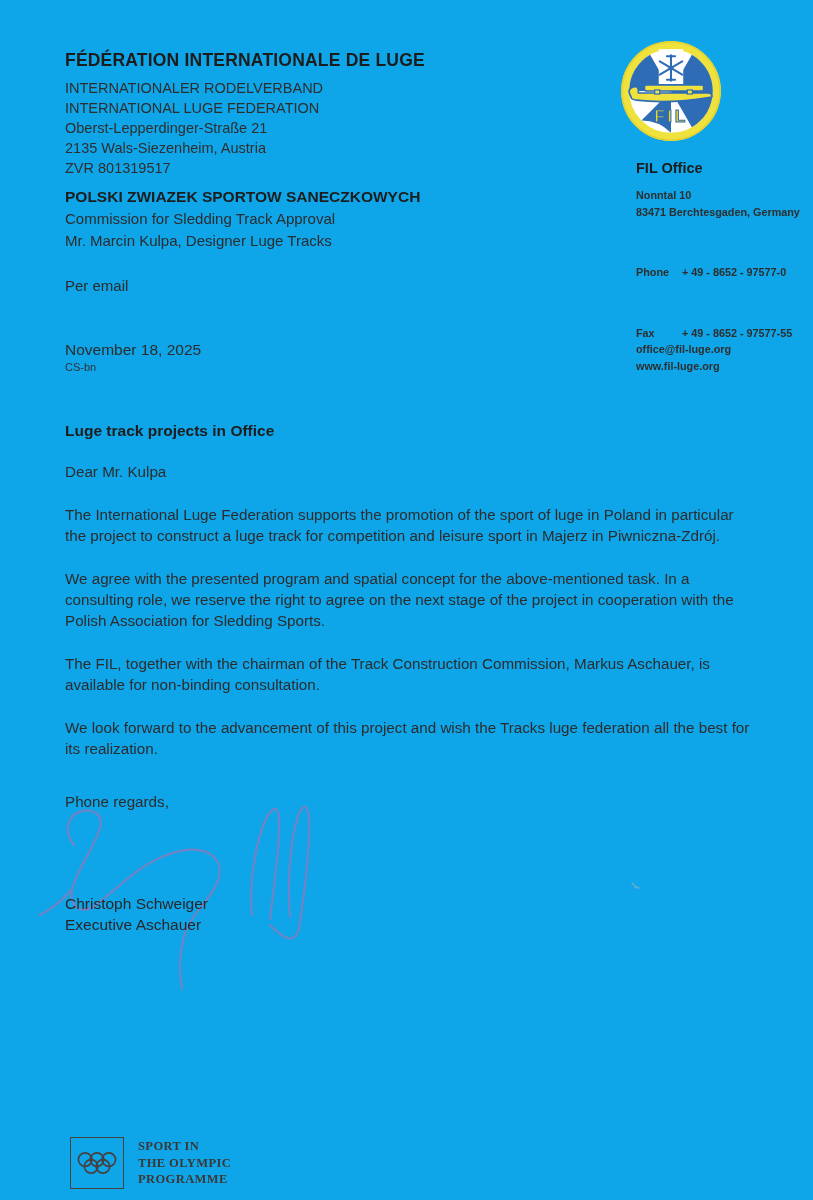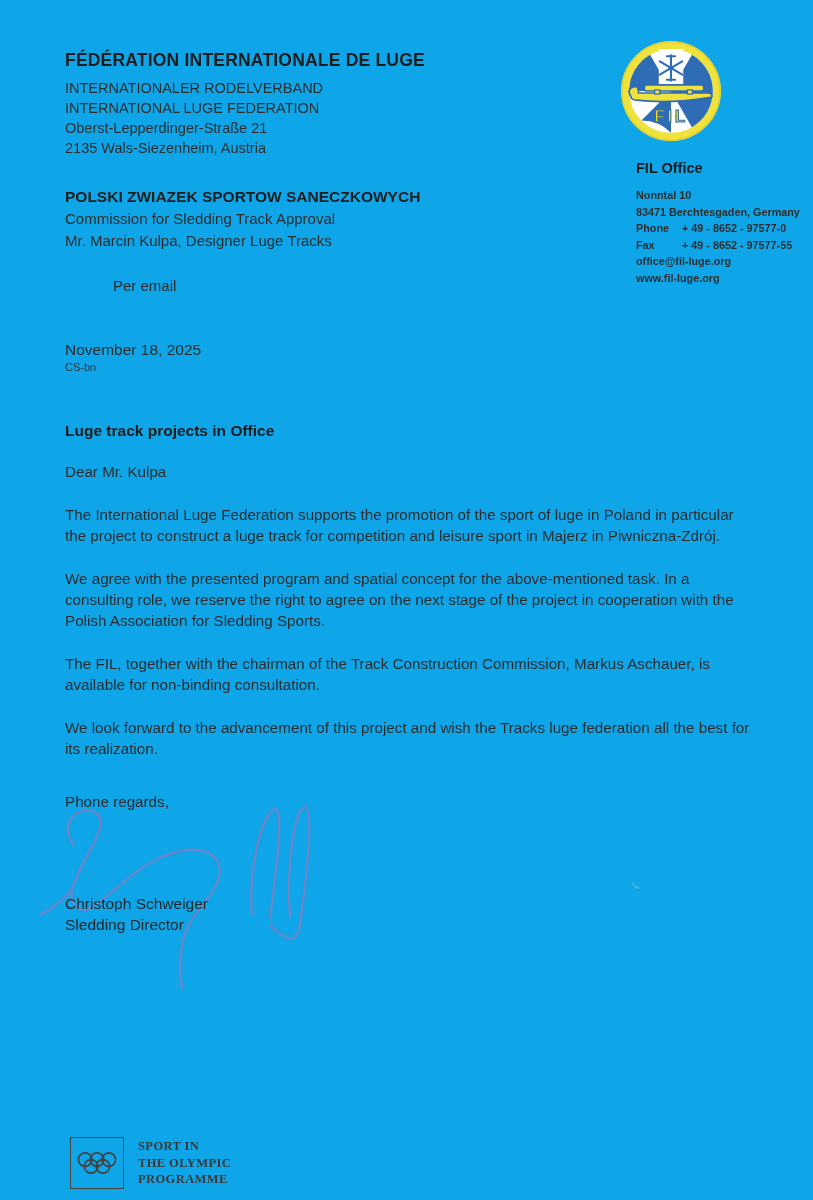--- a/index.html
+++ b/index.html
@@ -18,28 +18,28 @@
   .letter-title { font-size: 17.5px; font-weight: bold; color: #1c1c1c; letter-spacing: 0.2px; margin-bottom: 7px; }
   .sender-line { font-size: 14.5px; line-height: 20px; color: #2e2e2e; }
 
   
   .fil-logo { position: absolute; left: 620px; top: 40px; width: 102px; height: 102px; }
 
   
   .office-block { position: absolute; left: 636px; top: 160px; width: 170px; }
   .office-title { font-size: 14.5px; font-weight: bold; color: #1c1c1c; margin-bottom: 11px; }
   .office-line { font-size: 10.8px; font-weight: 600; line-height: 16.5px; color: #2e2e2e; }
-  .office-row { display: flex; }
+  .office-row { display: flex; margin-top: 44px; }
   .office-label { width: 46px; flex: 0 0 46px; }
 
   
   .recipient-block { position: absolute; left: 65px; top: 186px; }
   .recipient-org { font-size: 15.5px; font-weight: bold; color: #1d1d1d; line-height: 22px; }
   .recipient-line { font-size: 15px; line-height: 21.5px; }
-  .per-email { position: absolute; left: 65px; top: 277px; font-size: 15px; margin-left: 48px; }
+  .per-email { position: absolute; left: 65px; top: 277px; font-size: 15px; }
 
   
   .date-block { position: absolute; left: 65px; top: 341px; }
   .date-line { font-size: 15.5px; }
   .ref-line { font-size: 11px; margin-top: 2px; color: #333; }
 
   .subject-line { position: absolute; left: 65px; top: 422px; font-size: 15.5px; font-weight: bold; color: #1d1d1d; }
 
   
   .salutation { position: absolute; left: 65px; top: 463px; font-size: 15.2px; }
@@ -76,20 +76,21 @@
 <body>
 
 <div class="page">
 
   <div class="sender-block">
     <div class="letter-title">FÉDÉRATION INTERNATIONALE DE LUGE</div>
     <div class="sender-line">INTERNATIONALER RODELVERBAND</div>
     <div class="sender-line">INTERNATIONAL LUGE FEDERATION</div>
     <div class="sender-line">Oberst-Lepperdinger-Straße 21</div>
     <div class="sender-line">2135 Wals-Siezenheim, Austria</div>
+    <div class="sender-line">ZVR 801319517</div>
   </div>
 
   <div class="fil-logo">
     <svg viewBox="0 0 100 100" width="102" height="102">
       <circle cx="50" cy="50" r="49" fill="#f0e23d"></circle>
       <circle cx="50" cy="50" r="48" fill="none" stroke="#e3d230" stroke-width="1.5"></circle>
       <circle cx="50" cy="50" r="41" fill="#ffffff"></circle>
 
       <path d="M50,50 L70.5,14.5 A41,41 0 0 1 70.5,85.5 Z" fill="#2e6cb5"></path>
       <path d="M50,50 L9,50 A41,41 0 0 1 29.5,14.5 Z" fill="#2e6cb5"></path>
@@ -161,21 +162,21 @@
         <path d="M 2,118 C 14,112 24,104 34,92"></path>
         <path d="M 36,48 C 18,26 42,6 58,16 C 74,26 46,58 36,86 C 28,108 42,120 58,108 C 86,86 106,62 142,54 C 172,48 190,64 178,88 C 168,108 152,118 146,140 C 140,162 142,178 144,192"></path>
         <path d="M 214,118 C 210,72 224,18 236,12 C 246,8 240,60 232,122"></path>
         <path d="M 252,120 C 248,74 256,14 266,10 C 276,7 270,70 262,126 C 258,152 244,140 232,128"></path>
       </g>
     </svg>
   </div>
 
   <div class="signer-block">
     <div class="signer-name">Christoph Schweiger</div>
-    <div class="signer-title">Sledding Director</div>
+    <div class="signer-title">Executive Aschauer</div>
   </div>
 
   <div class="scan-artifact">
     <svg viewBox="0 0 12 10" width="12" height="10">
       <path d="M2,2 L6,6 M5,6 L9,7" stroke="#b6b6b6" stroke-width="1.4" fill="none" stroke-linecap="round"></path>
     </svg>
   </div>
 
   <div class="footer-block">
     <div class="rings-box">

